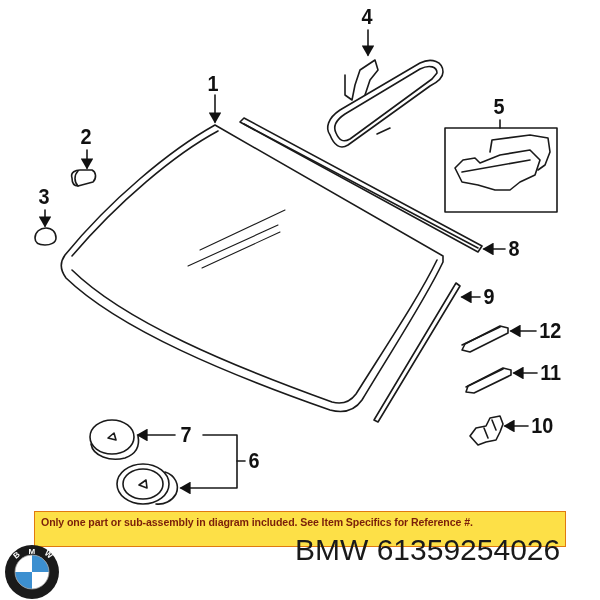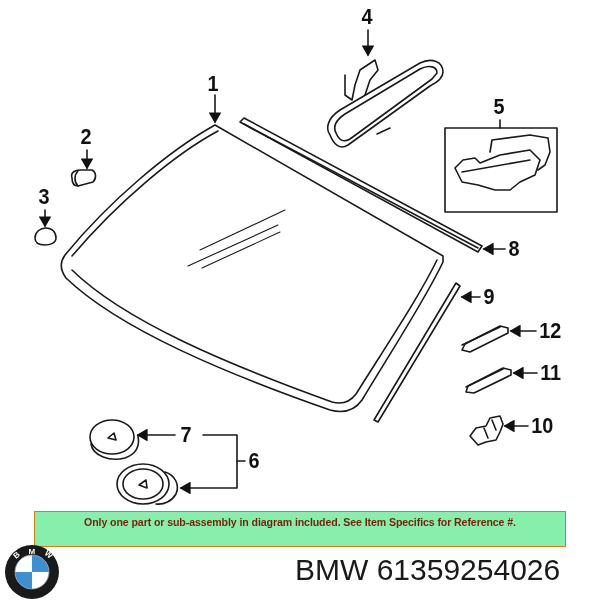--- a/index.html
+++ b/index.html
@@ -1,22 +1,22 @@
 <!DOCTYPE html>
 <html><head>
 <meta charset="utf-8">
 <style>
   html, body { margin: 0; padding: 0; background: #ffffff; }
   body { width: 600px; height: 600px; position: relative; overflow: hidden; font-family: "Liberation Sans", sans-serif; }
   #diagram { position: absolute; left: 0; top: 0; width: 600px; height: 510px; }
   .callout { position: absolute; font-family: "Liberation Sans", sans-serif; font-weight: bold; font-size: 22px; color: #111; line-height: 1; transform: scaleX(0.9); }
-  .banner { position: absolute; left: 34px; top: 511px; width: 532px; height: 36px; background: #86efac; border: 1px solid #e07a10; box-sizing: border-box; padding: 3px 6px; text-align: center; }
+  .banner { position: absolute; left: 34px; top: 511px; width: 532px; height: 36px; background: #fde047; border: 1px solid #e07a10; box-sizing: border-box; padding: 3px 6px; }
   .banner div { font-family: "Liberation Sans", sans-serif; font-weight: bold; font-size: 10.6px; color: #7a1f0a; line-height: 14px; white-space: nowrap; letter-spacing: -0.1px; }
   .logo { position: absolute; left: 4px; top: 544px; width: 56px; height: 56px; }
-  .brand { position: absolute; left: 295px; top: 553px; font-family: "Liberation Sans", sans-serif; font-size: 30px; color: #1a1a1a; white-space: nowrap; }
+  .brand { position: absolute; left: 295px; top: 533px; font-family: "Liberation Sans", sans-serif; font-size: 30px; color: #1a1a1a; white-space: nowrap; }
 </style>
 </head>
 <body>
 
 <svg id="diagram" viewBox="0 0 600 510" xmlns="http://www.w3.org/2000/svg">
   <defs>
     <marker id="ah" markerWidth="8" markerHeight="8" refX="6" refY="4" orient="auto">
       <path d="M0,0 L7,4 L0,8 z" fill="#111"></path>
     </marker>
   </defs>

